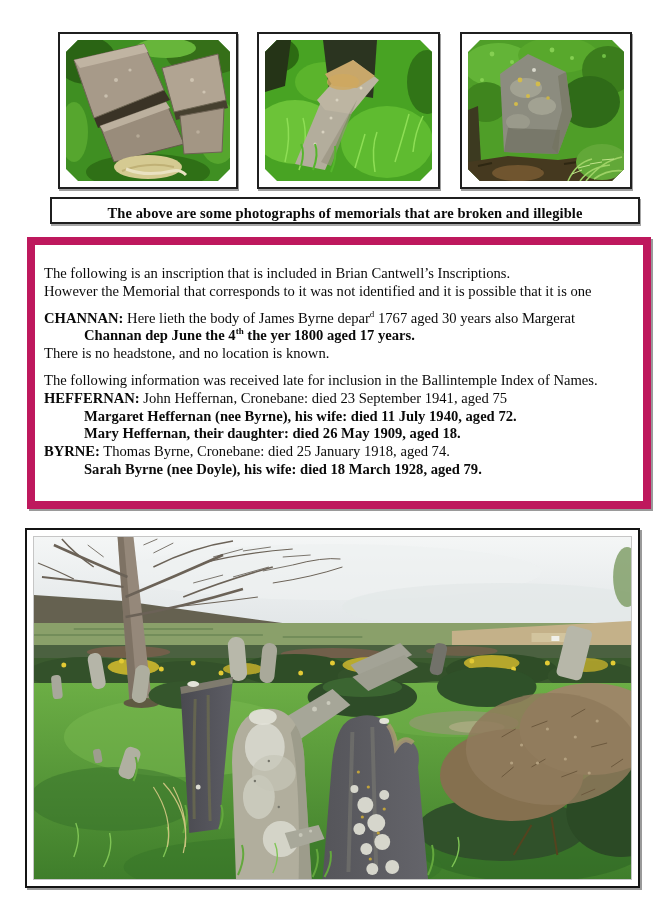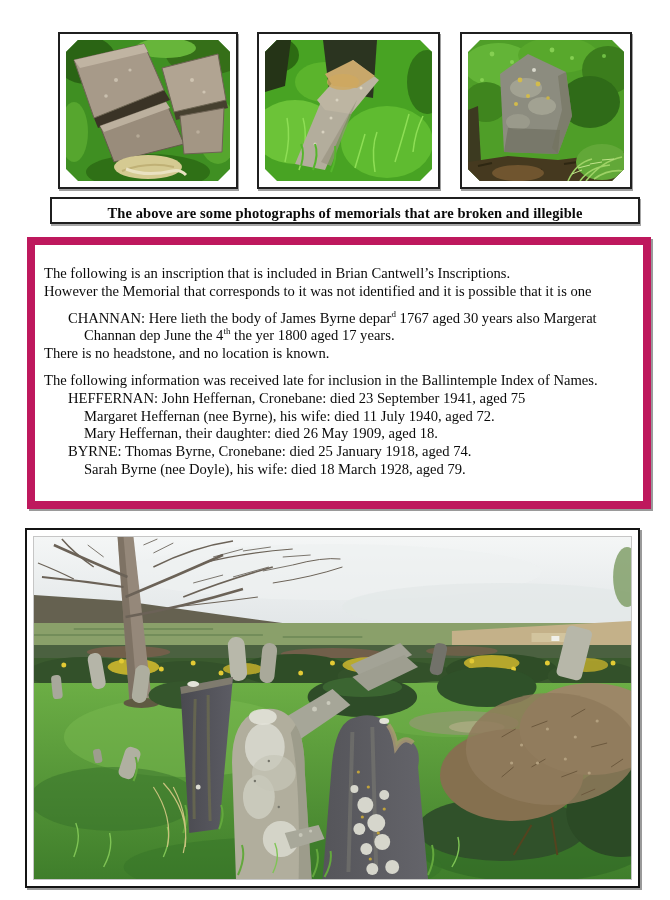--- a/index.html
+++ b/index.html
@@ -31,23 +31,23 @@
   }
 
   
   .text-box {
     position:absolute; left:27px; top:237px; width:624px; height:272px;
     border:8px solid #be185d; box-shadow:2px 2px 0 #9a9a9a; box-sizing:border-box;
     padding:20px 14px 0 9px; overflow:hidden;
     font-size:14.6px; line-height:17.8px;
   }
   .tline { white-space:nowrap; }
-  .tline b { font-weight:normal;margin-left:24px; }
+  .tline b { font-weight:bold; }
   .tline sup { font-size:9px; line-height:0; vertical-align:super; }
-  .cont { padding-left:40px; }
+  .cont { padding-left:40px;font-weight:bold; }
   .para { margin-top:9px; }
 
   
   .big-frame {
     position:absolute; left:25px; top:528px; width:615px; height:360px;
     border:2px solid #141414; box-shadow:2px 2px 0 #9a9a9a;
     box-sizing:border-box; padding:7px; background:#ffffff;
   }
   .big-frame svg { display:block; width:100%; height:100%; outline:1px solid #c6c6c6; }
 </style>

